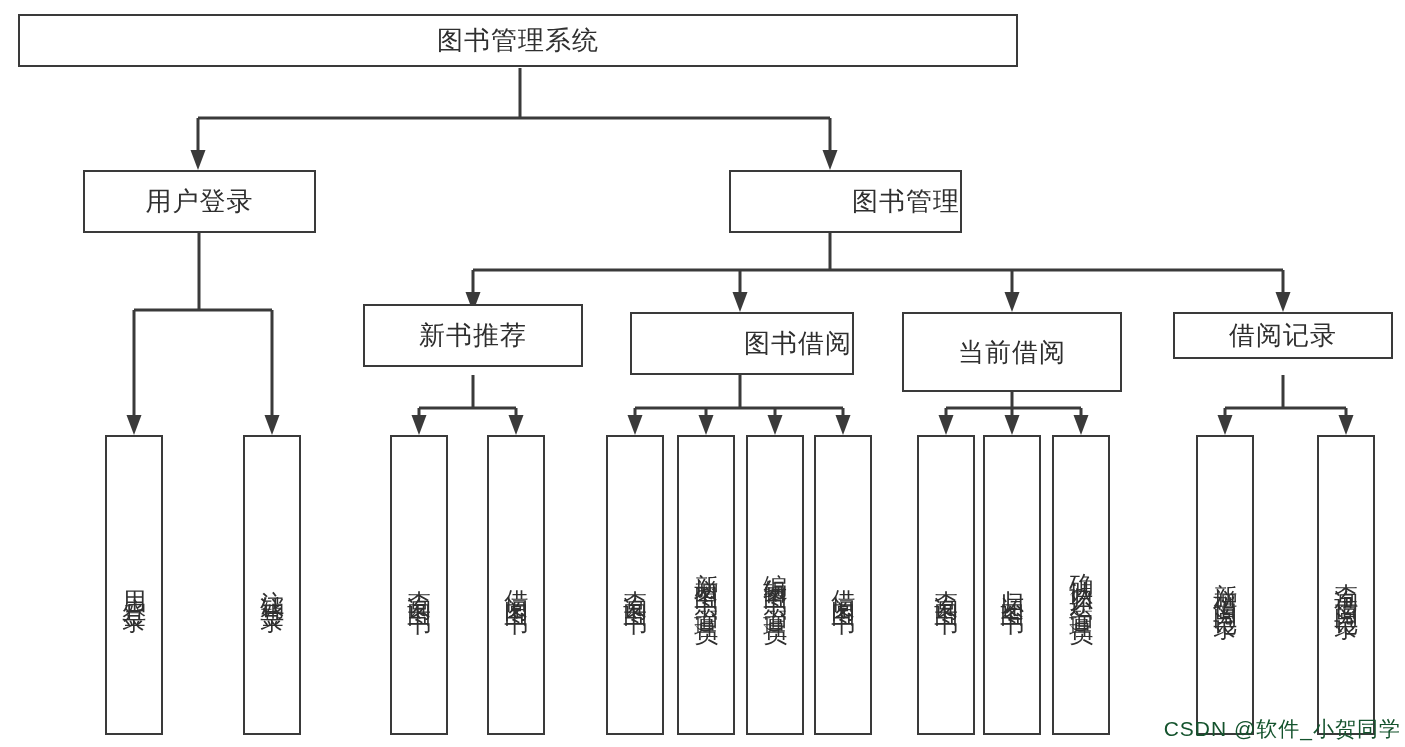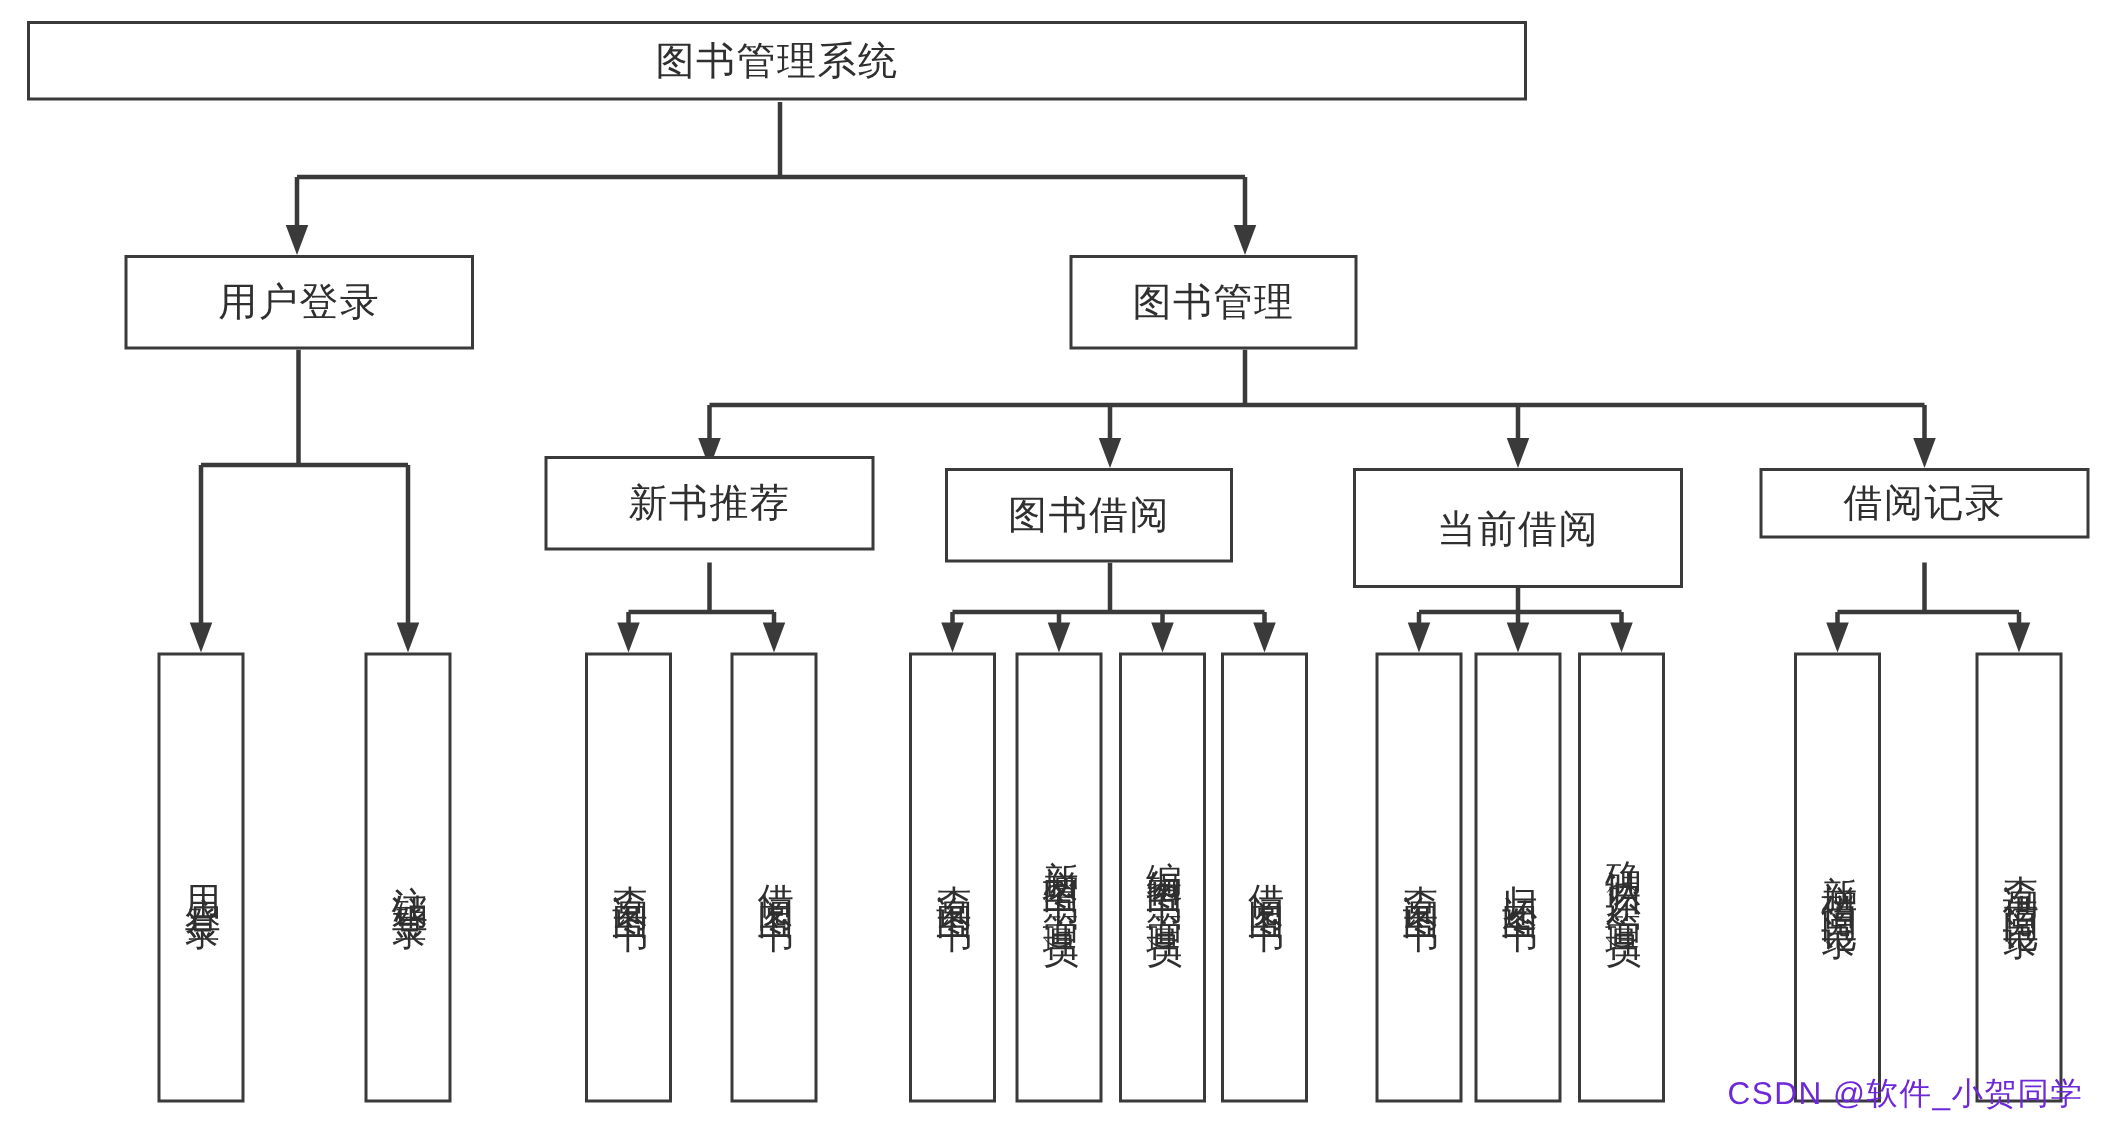--- a/index.html
+++ b/index.html
@@ -39,23 +39,23 @@
     writing-mode:vertical-rl;
     text-orientation:mixed;
     font-size:24px;
     letter-spacing:7px;
     line-height:1.1;
     color:#2f2f2f;
     white-space:nowrap;
   }
   #watermark{
     position:absolute;
-    right:16px;bottom:4px;
+    right:4px;bottom:4px;
     font-size:21px;
-    color:#6d28d9;
+    color:#14532d;
     letter-spacing:1px;
     z-index:3;
     white-space:nowrap;
   }
 </style>
 </head>
 <body>
 
 <div id="canvas">
 
@@ -99,28 +99,28 @@
     </g>
   </svg>
 
   <div class="hnode" style="left:18px;top:14px;width:1000px;height:53px;">
     <span class="lbl">图书管理系统</span>
   </div>
 
   <div class="hnode" style="left:83px;top:170px;width:233px;height:63px;">
     <span class="lbl">用户登录</span>
   </div>
-  <div class="hnode" style="left:713px;top:170px;width:192px;height:63px;">
+  <div class="hnode" style="left:729px;top:170px;width:233px;height:63px;justify-content:flex-end;">
     <span class="lbl">图书管理</span>
   </div>
 
   <div class="hnode" style="left:363px;top:304px;width:220px;height:63px;align-items:center;">
     <span class="lbl">新书推荐</span>
   </div>
-  <div class="hnode" style="left:630px;top:312px;width:192px;height:63px;">
+  <div class="hnode" style="left:630px;top:312px;width:224px;height:63px;justify-content:flex-end;">
     <span class="lbl">图书借阅</span>
   </div>
   <div class="hnode" style="left:902px;top:312px;width:220px;height:80px;">
     <span class="lbl">当前借阅</span>
   </div>
   <div class="hnode" style="left:1173px;top:312px;width:220px;height:47px;">
     <span class="lbl">借阅记录</span>
   </div>
 
   <div class="leaf" style="left:105px;">

